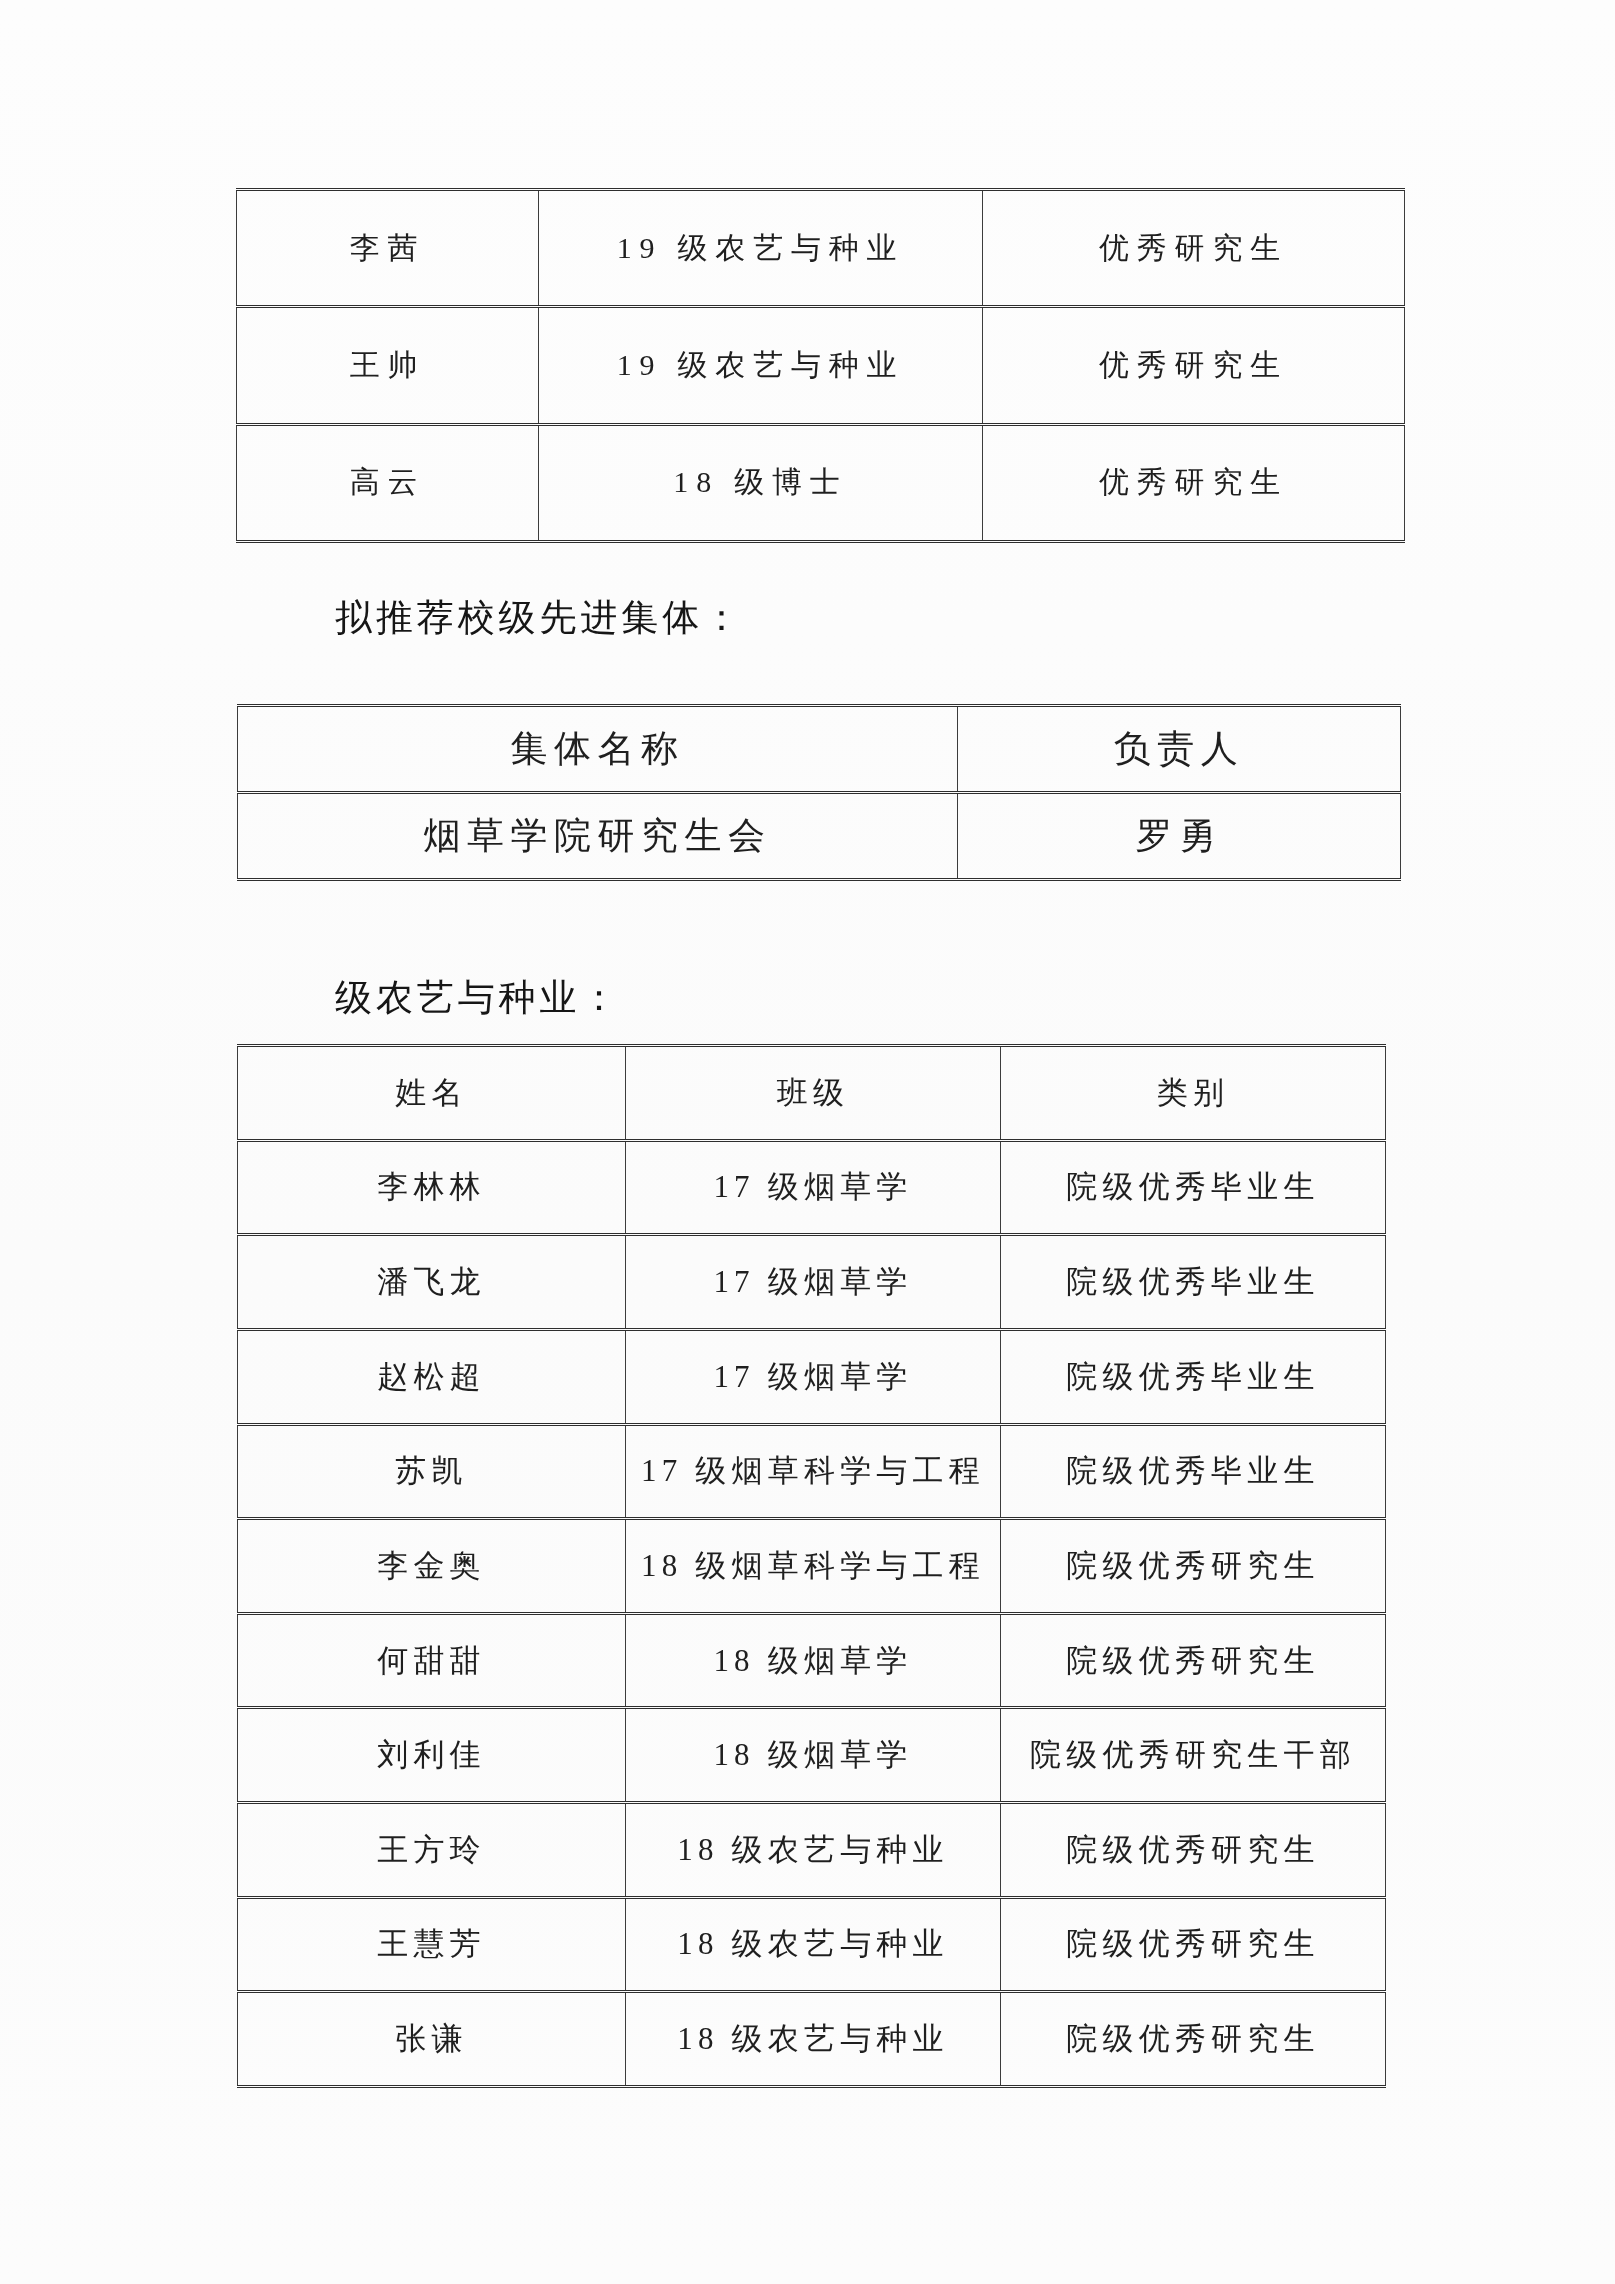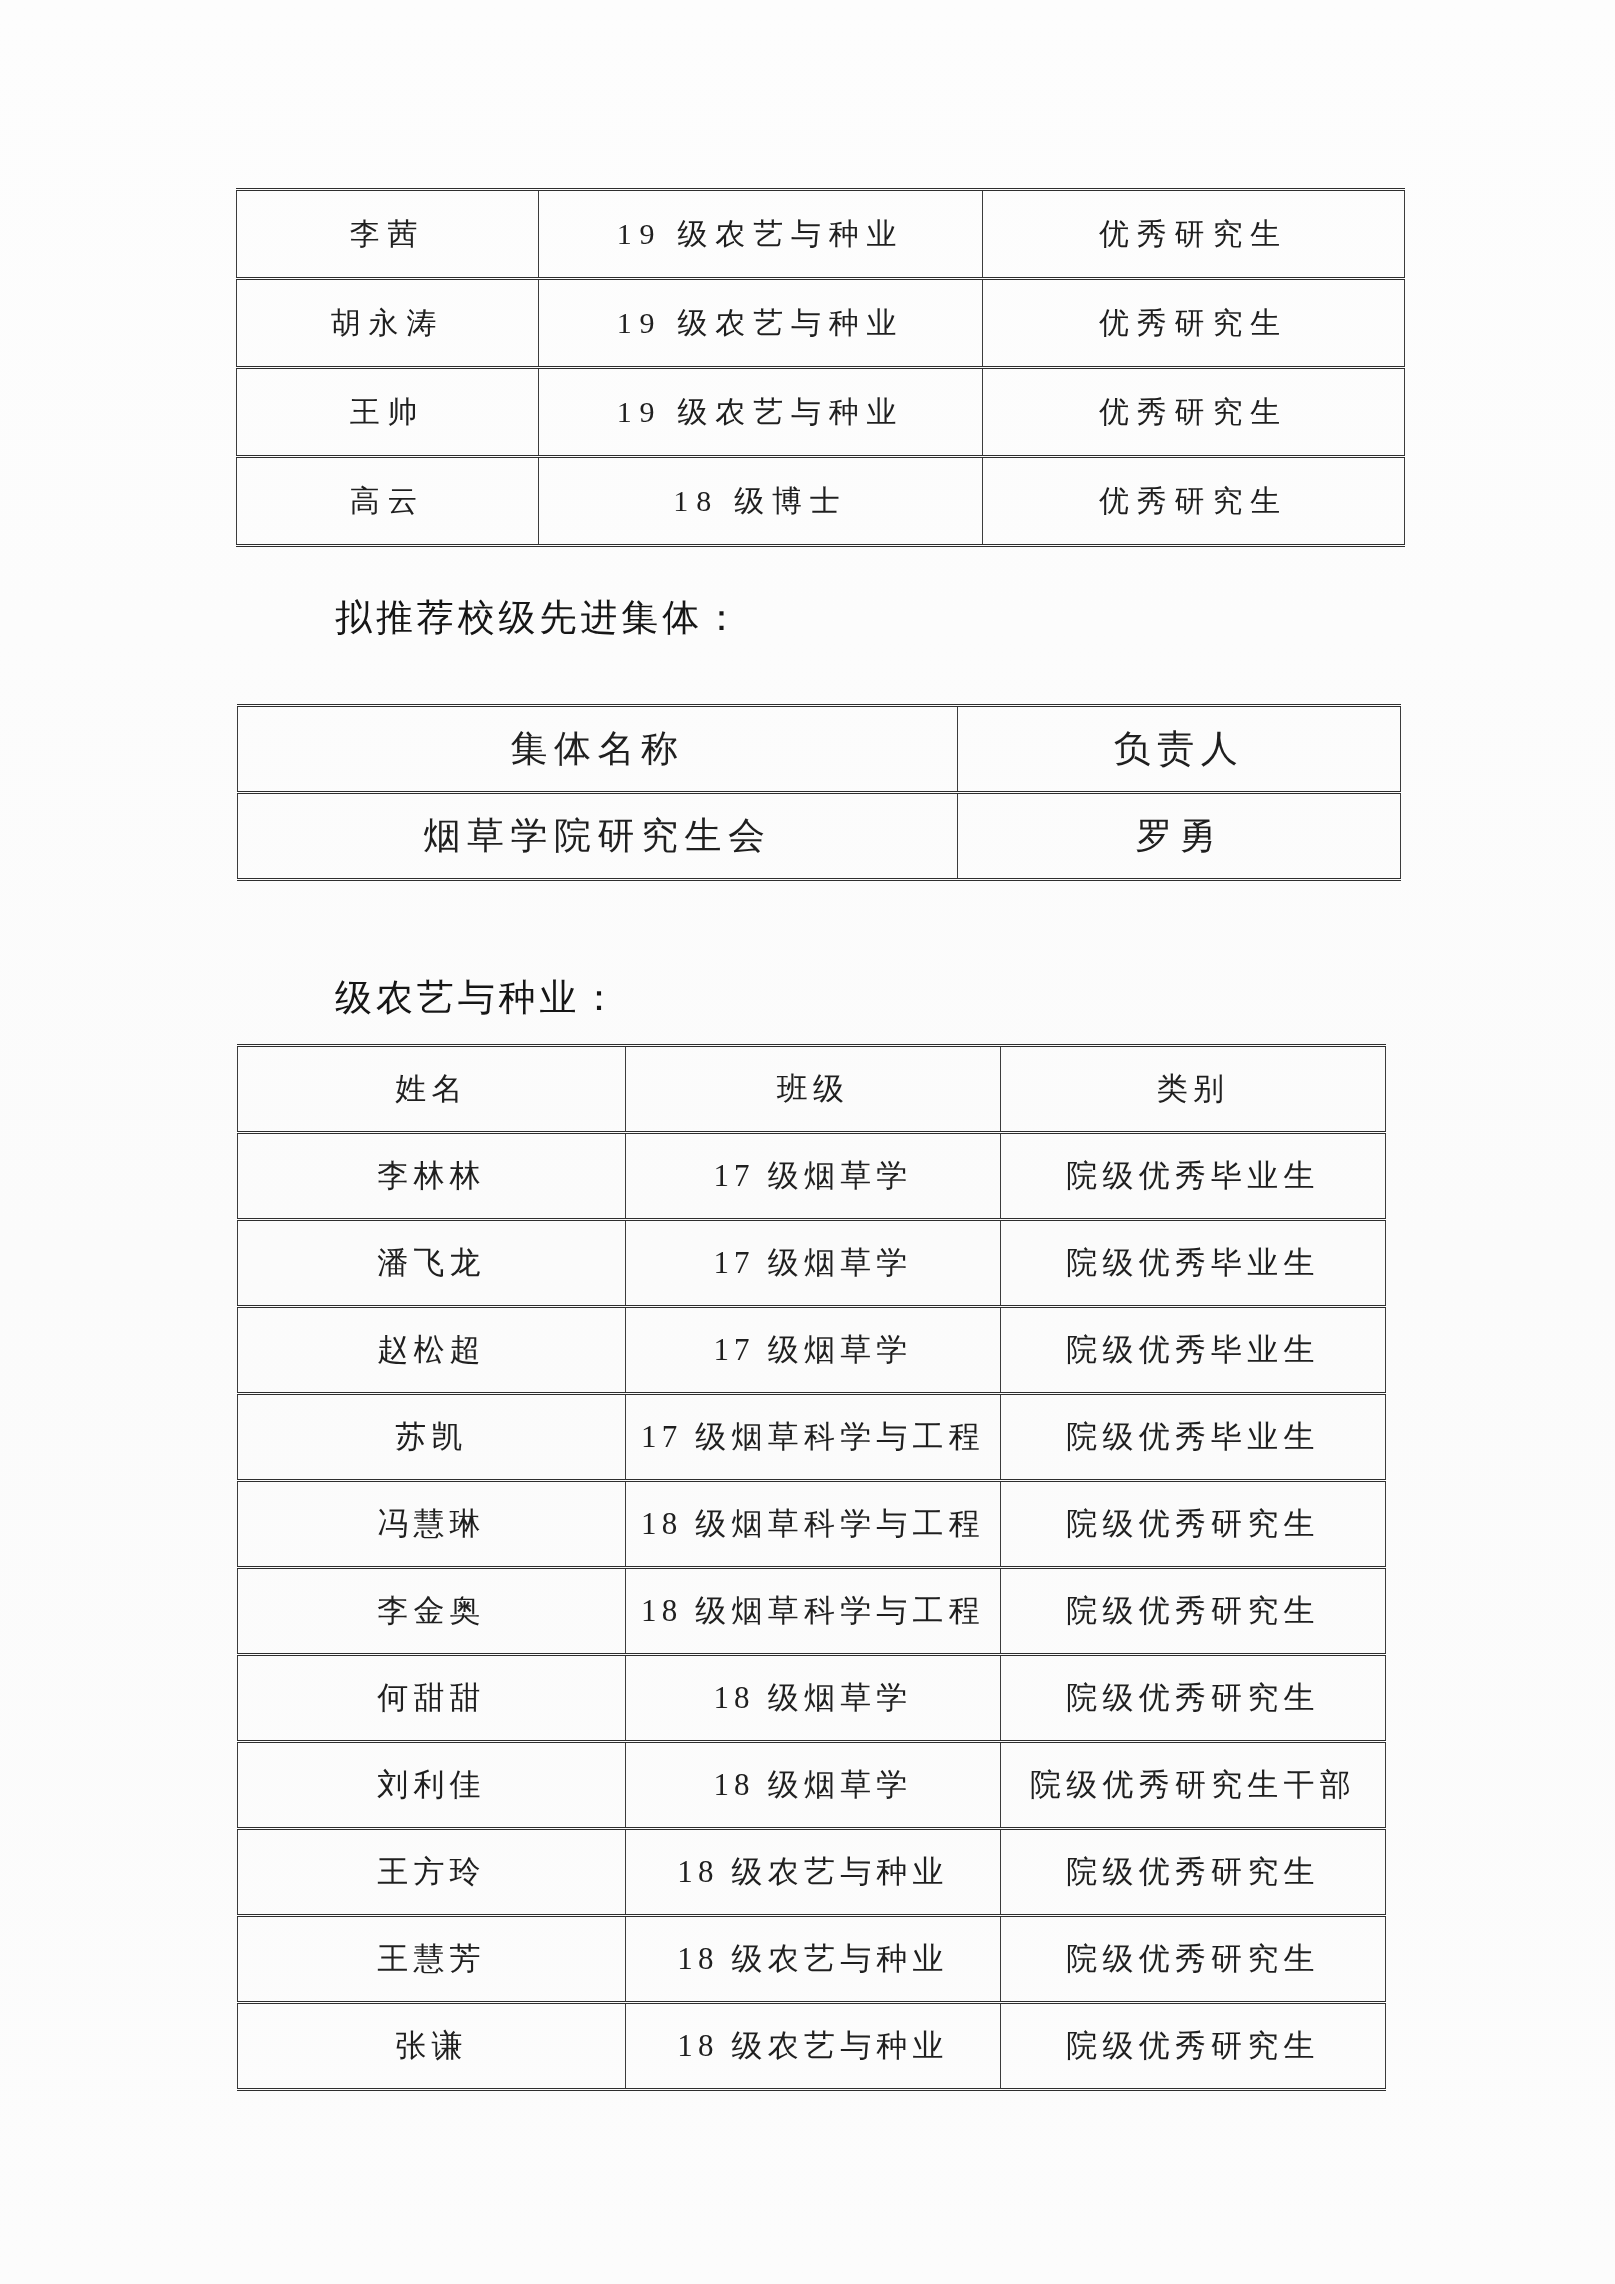--- a/index.html
+++ b/index.html
@@ -83,25 +83,20 @@
       <col style="width:444px">
       <col style="width:422px">
     </colgroup>
   <tbody>
     <tr>
       <td>李茜</td>
       <td>19 级农艺与种业</td>
       <td>优秀研究生</td>
     </tr>
     <tr>
-      <td>胡永涛</td>
-      <td>19 级农艺与种业</td>
-      <td>优秀研究生</td>
-    </tr>
-    <tr>
       <td>王帅</td>
       <td>19 级农艺与种业</td>
       <td>优秀研究生</td>
     </tr>
     <tr>
       <td>高云</td>
       <td>18 级博士</td>
       <td>优秀研究生</td>
     </tr>
   </tbody>
@@ -154,25 +149,20 @@
       <td>赵松超</td>
       <td>17 级烟草学</td>
       <td>院级优秀毕业生</td>
     </tr>
     <tr>
       <td>苏凯</td>
       <td>17 级烟草科学与工程</td>
       <td>院级优秀毕业生</td>
     </tr>
     <tr>
-      <td>冯慧琳</td>
-      <td>18 级烟草科学与工程</td>
-      <td>院级优秀研究生</td>
-    </tr>
-    <tr>
       <td>李金奥</td>
       <td>18 级烟草科学与工程</td>
       <td>院级优秀研究生</td>
     </tr>
     <tr>
       <td>何甜甜</td>
       <td>18 级烟草学</td>
       <td>院级优秀研究生</td>
     </tr>
     <tr>

